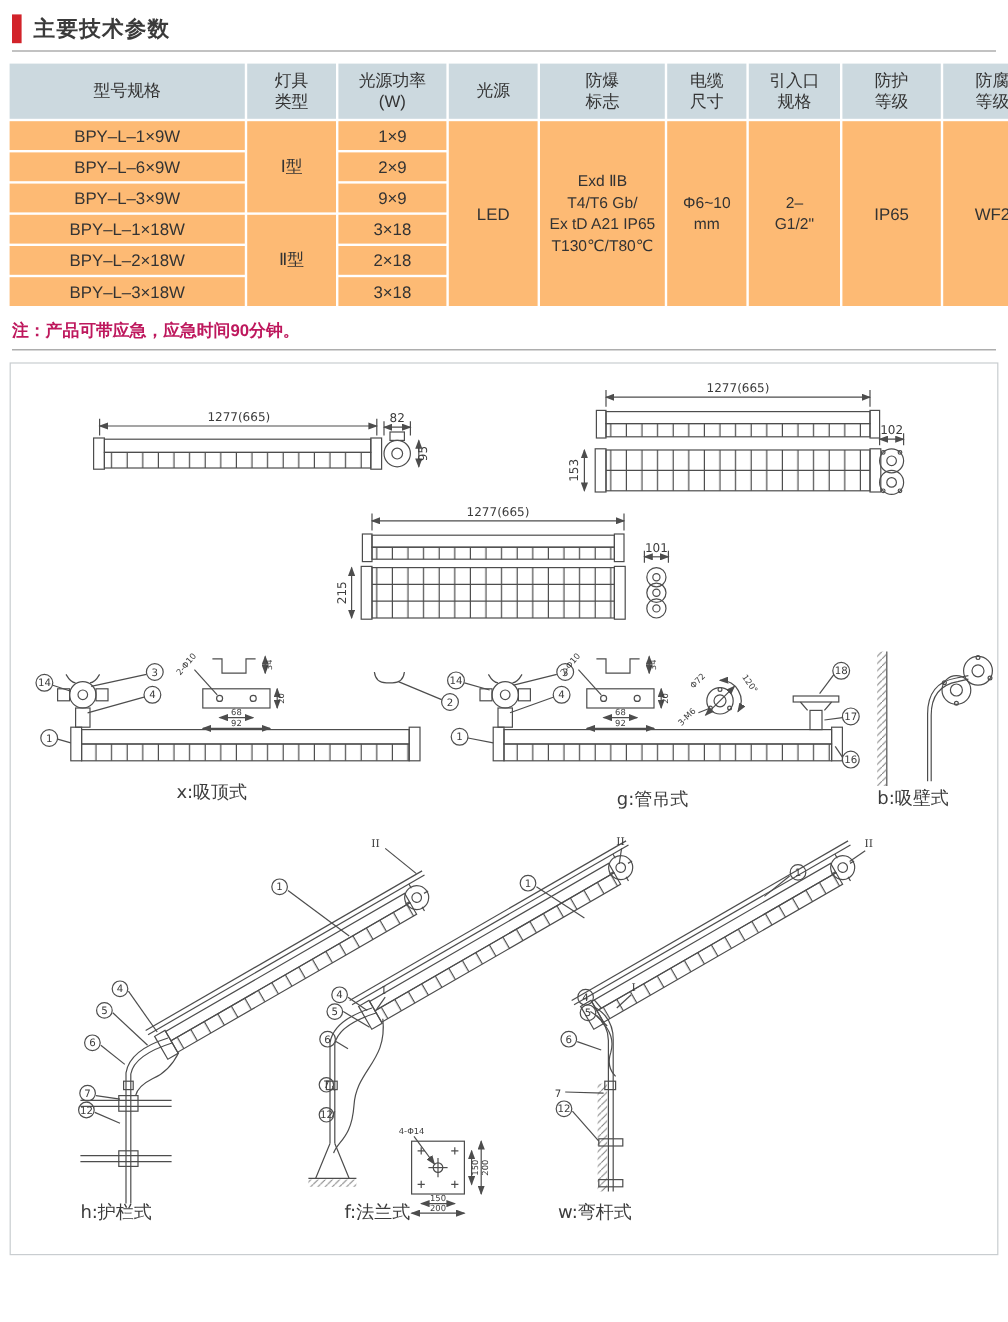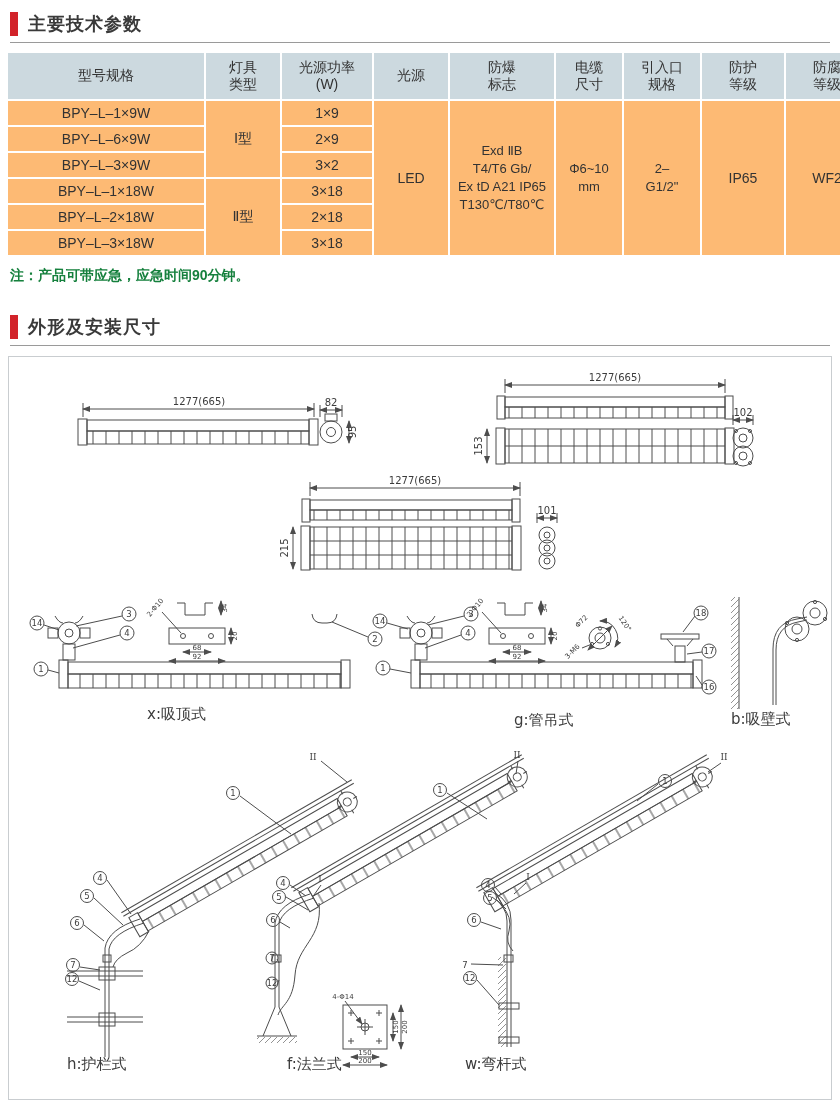--- a/index.html
+++ b/index.html
@@ -6,21 +6,21 @@
   body{width:840px;font-family:"Liberation Sans","DejaVu Sans",sans-serif;color:#333;}
   .sec-head{display:flex;align-items:flex-end;gap:10px;margin:12px 10px 0;}
   .sec-head .bar{width:8px;height:24px;background:#d2232a;flex:0 0 auto;}
   .sec-head h2{font-size:18px;font-weight:bold;color:#3a3a3a;margin:0;letter-spacing:1px;}
   .rule{border-bottom:1.5px solid #9a9a9a;margin:6px 10px 0;}
   .sec2{margin-top:30px;}
   table.spec{border-collapse:separate;border-spacing:2px;margin:8px 6px 0;width:826px;table-layout:fixed;}
   table.spec td{background:#fdba74;text-align:center;vertical-align:middle;font-size:14px;height:24px;white-space:pre-line;color:#333;padding:0 2px;}
   table.spec tr.hd td{background:#ccd9df;height:46px;line-height:1.25;}
   table.spec td.multi{font-size:13px;line-height:1.4;margin-top:28px;}
-  .note{color:#15803d;font-size:14px;font-weight:bold;margin:10px 10px 0;}
+  .note{color:#be185d;font-size:14px;font-weight:bold;margin:10px 10px 0;}
   .draw-box{margin:10px 8px 12px;border:1px solid #c9cdd0;background:#fff;}
   svg{display:block;}
   .ln{stroke:#4d4d4d;fill:none;stroke-width:1;}
   svg text{stroke:none;fill:#3c3c3c;font-family:"DejaVu Sans","Liberation Sans",sans-serif;}
   .dimt{font-size:10px;text-anchor:middle;}
   .dimt7{font-size:7px;text-anchor:middle;}
   .cap{font-size:15px;}
   .co{font-size:8.5px;text-anchor:middle;}
   .mk{font-size:9px;font-family:"DejaVu Serif","Liberation Serif",serif;text-anchor:middle;}
 </style>
@@ -70,44 +70,40 @@
 G1/2"</td>
       <td rowspan="6">IP65</td>
       <td rowspan="6">WF2</td>
     </tr>
     <tr>
       <td>BPY–L–6×9W</td>
       <td>2×9</td>
     </tr>
     <tr>
       <td>BPY–L–3×9W</td>
-      <td>3×2</td>
+      <td>9×9</td>
     </tr>
     <tr>
       <td>BPY–L–1×18W</td>
       <td rowspan="3">Ⅱ型</td>
       <td>3×18</td>
     </tr>
     <tr>
       <td>BPY–L–2×18W</td>
       <td>2×18</td>
     </tr>
     <tr>
       <td>BPY–L–3×18W</td>
       <td>3×18</td>
     </tr>
   </tbody>
     </table>
 
   <p class="note">注：产品可带应急，应急时间90分钟。</p>
 
-  <div class="sec-head sec2">
-    <span class="bar"></span>
-    <h2>外形及安装尺寸</h2>
-  </div>
   <div class="rule"></div>
 
   <div class="draw-box">
   <svg width="822" height="742" viewBox="0 0 822 742">
     <defs>
       <marker id="ae" markerWidth="8" markerHeight="6" refX="7" refY="3" orient="auto" markerUnits="userSpaceOnUse">
             <path d="M0,0L8,3L0,6Z" fill="#4d4d4d"></path>
           </marker>
       <marker id="as" markerWidth="8" markerHeight="6" refX="1" refY="3" orient="auto" markerUnits="userSpaceOnUse">
             <path d="M8,0L0,3L8,6Z" fill="#4d4d4d"></path>

